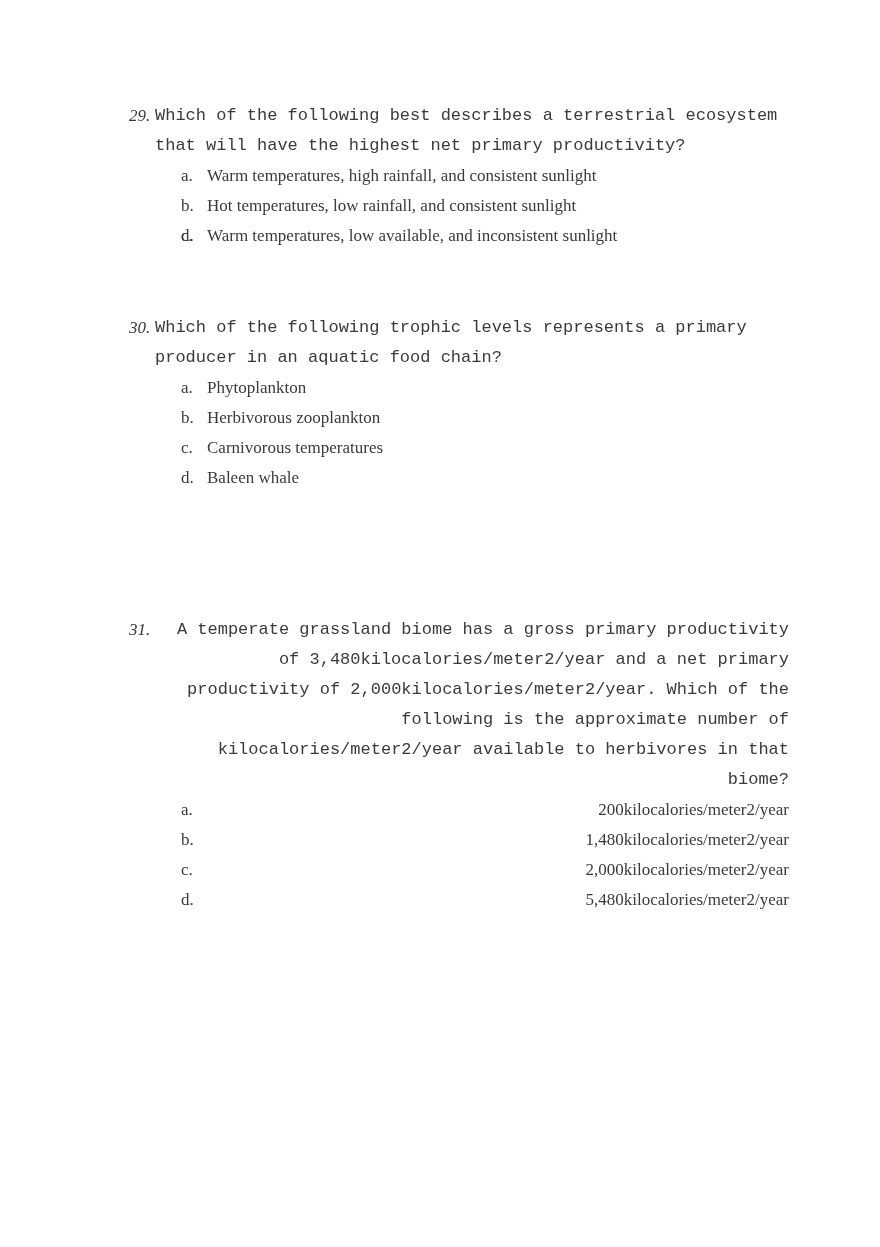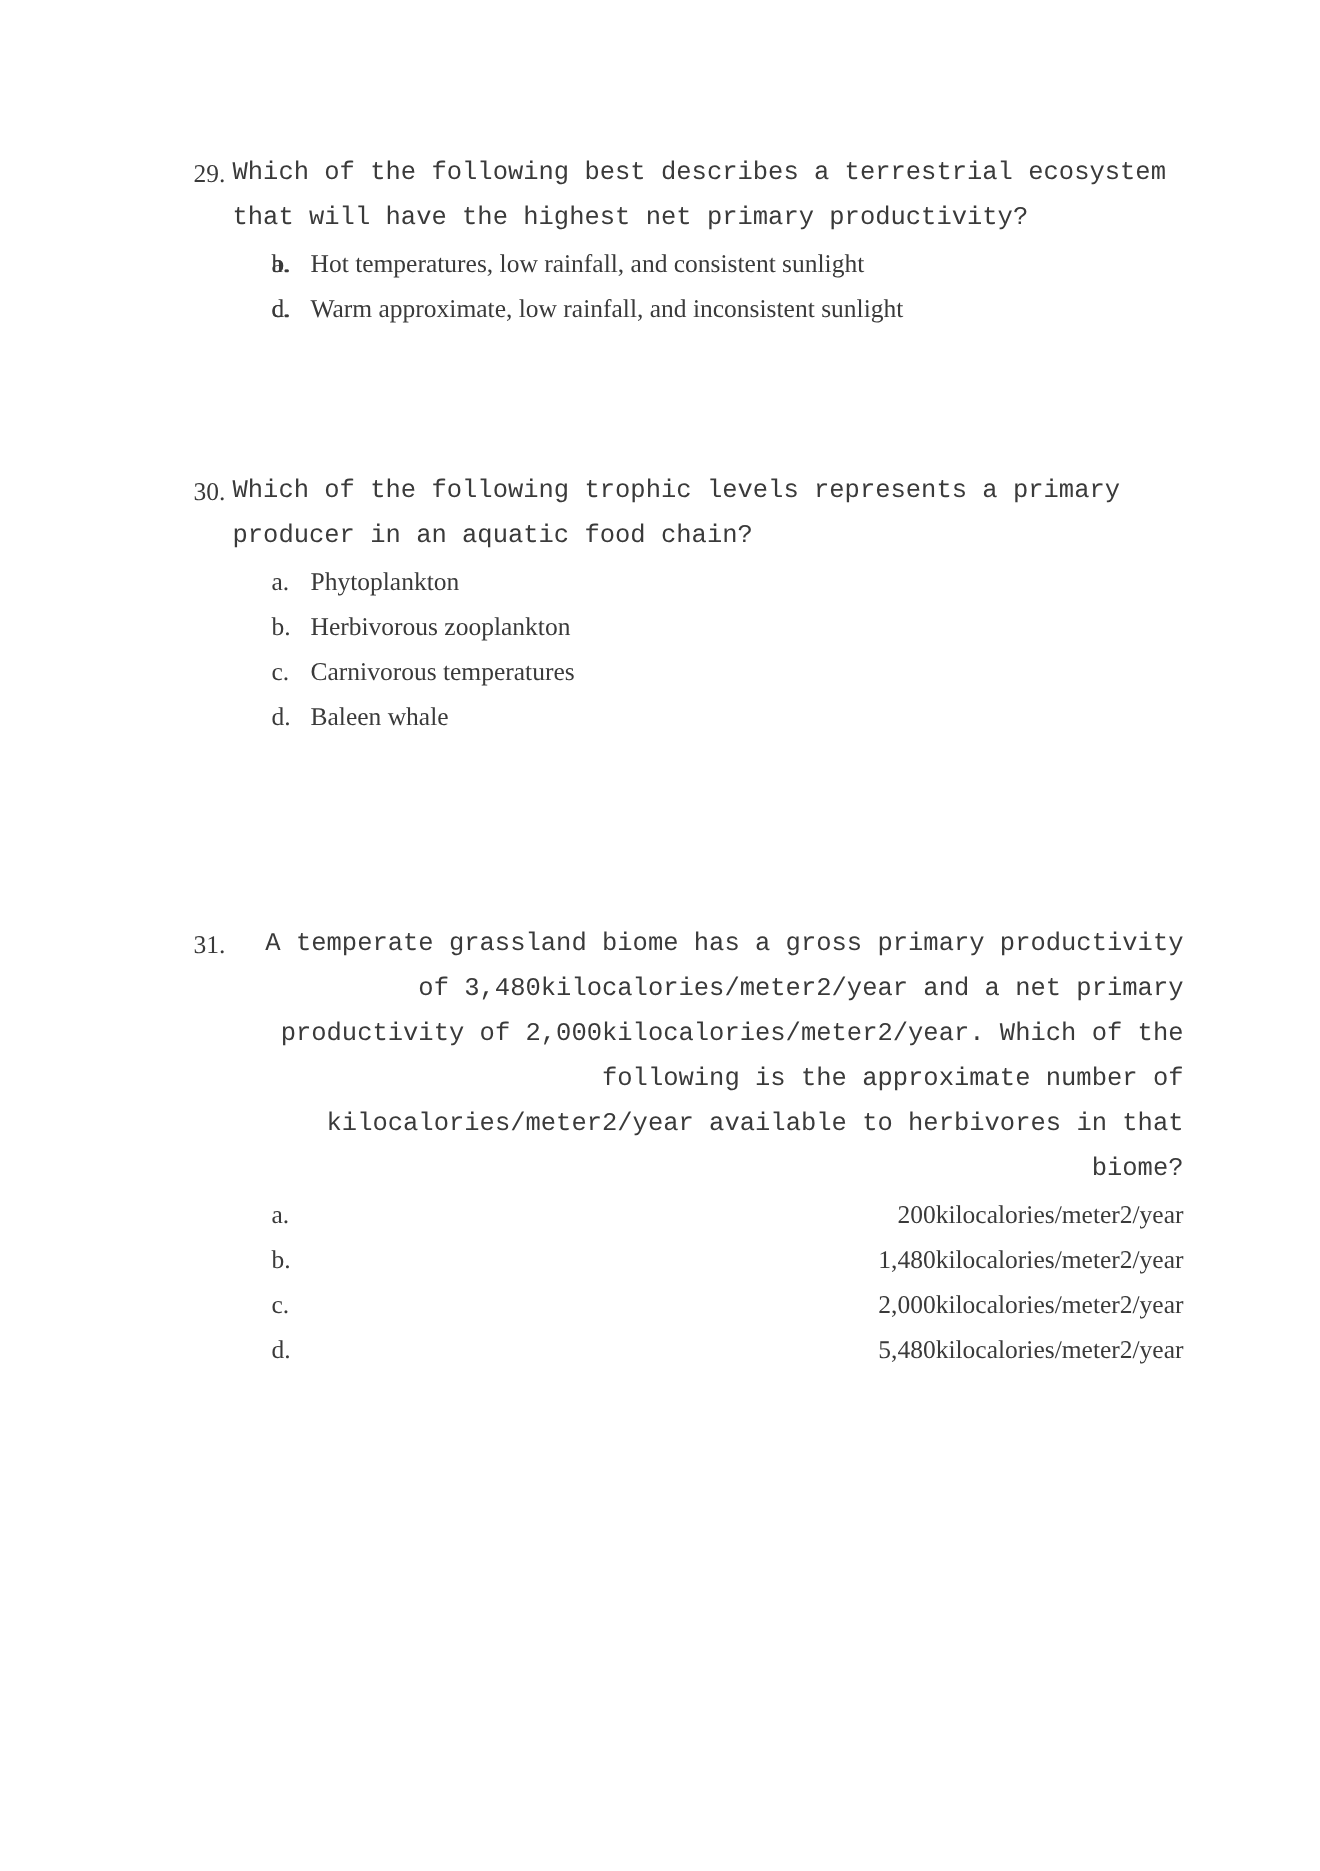--- a/index.html
+++ b/index.html
@@ -4,42 +4,42 @@
   <style>
     html, body { margin: 0; padding: 0; background: #ffffff; }
     body {
       width: 880px; height: 1247px; position: relative; overflow: hidden;
       font-family: "Liberation Serif", "DejaVu Serif", serif;
       color: #3a3a3a;
       font-size: 17px;
     }
     .question { position: absolute; left: 129px; width: 660px; }
     .q-head { position: relative; padding-left: 26px; line-height: 30px; }
-    .q-num { position: absolute; left: 0; top: 0; }
+    .q-num { position: absolute; left: 0; top: 0; font-style: italic; }
     .q-text { display: block; font-family: Liberation Mono, monospace; }
     .options { list-style: none; margin: 0; padding: 0; }
     .option { position: relative; padding-left: 78px; line-height: 30px; }
     .opt-letter { position: absolute; left: 52px; top: 0; }
     #q29 { top: 101px; }
     #q30 { top: 313px; }
     #q31 { top: 615px; text-align: right; }
   </style>
 </head>
 <body>
 
 <div class="question" id="q29">
   <div class="q-head">
     <span class="q-num">29.</span>
     <span class="q-text">Which of the following best describes a terrestrial ecosystem that will have the highest net primary productivity?</span>
   </div>
   <ul class="options">
-    <li class="option"><span class="opt-letter">a.</span></li>
+    <li class="option"><span class="opt-letter">a.</span><span>Warm temperatures, high rainfall, and consistent sunlight</span></li>
     <li class="option"><span class="opt-letter">b.</span><span>Hot temperatures, low rainfall, and consistent sunlight</span></li>
     <li class="option"><span class="opt-letter">c.</span></li>
-    <li class="option"><span class="opt-letter">d.</span><span>Warm approximate, low rainfall, and inconsistent sunlight</span></li>
+    <li class="option"><span class="opt-letter">d.</span><span>Warm temperatures, low available, and inconsistent sunlight</span></li>
   </ul>
 </div>
 
 <div class="question" id="q30">
   <div class="q-head">
     <span class="q-num">30.</span>
     <span class="q-text">Which of the following trophic levels represents a primary producer in an aquatic food chain?</span>
   </div>
   <ul class="options">
     <li class="option"><span class="opt-letter">a.</span><span>Phytoplankton</span></li>

